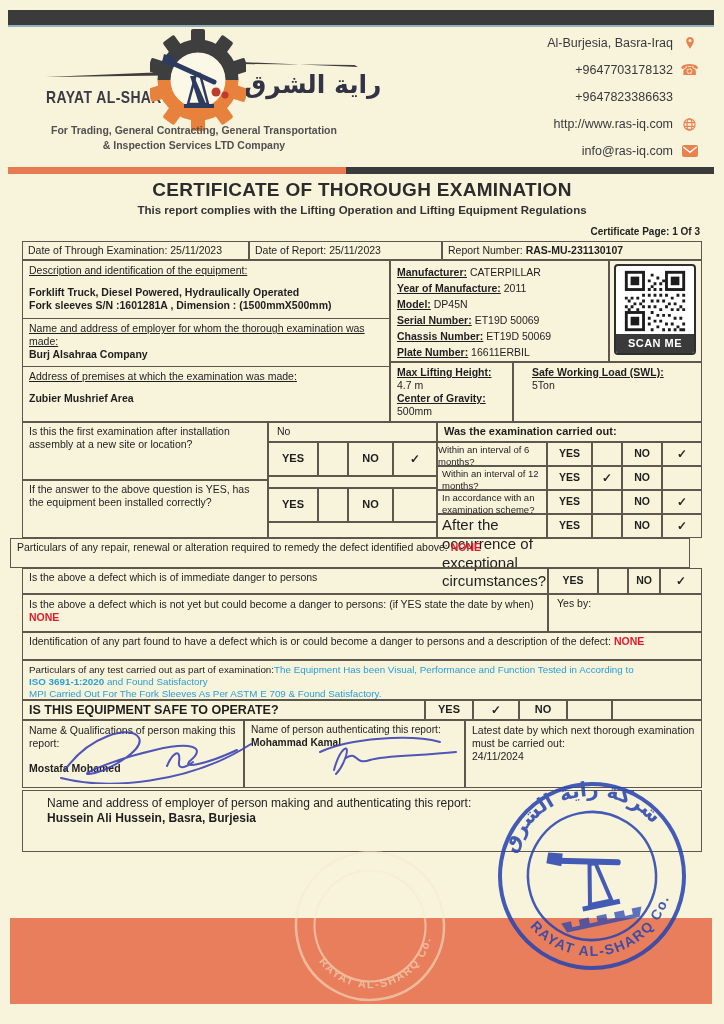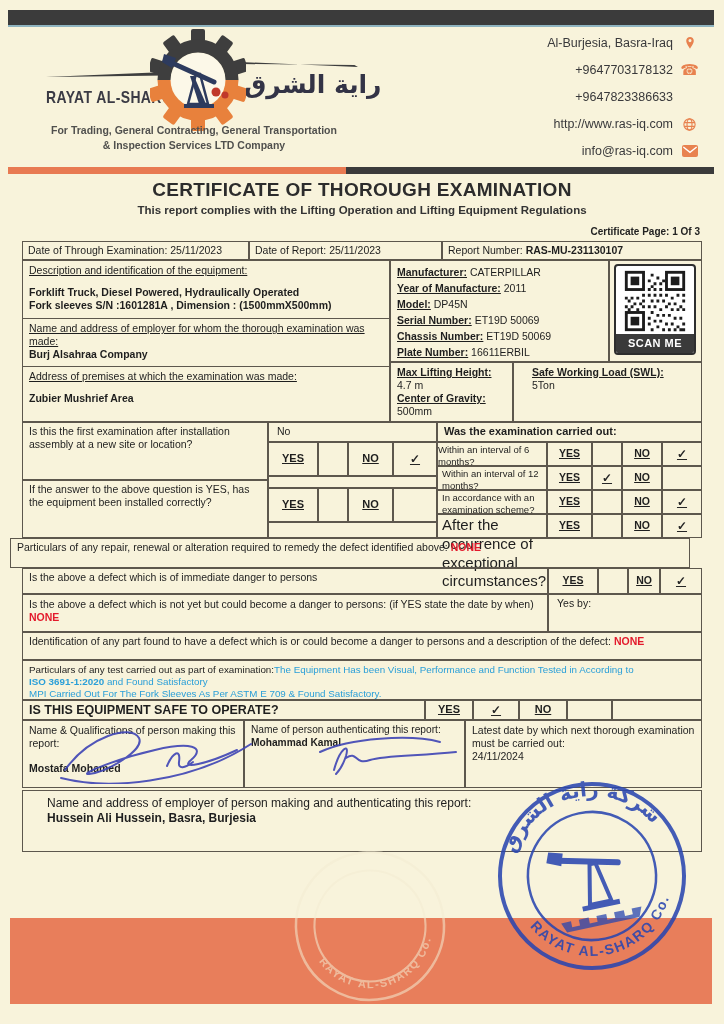--- a/index.html
+++ b/index.html
@@ -2,21 +2,21 @@
 <html><head>
 <meta charset="utf-8">
 <style>
   html,body{margin:0;padding:0;background:#d8d4c2;}
   .page{position:relative;width:724px;height:1024px;background:#f8f3db;
         font-family:"Liberation Sans",sans-serif;overflow:hidden;margin:0 auto;}
   .abs{position:absolute;}
   
   .c{position:absolute;box-sizing:border-box;border:1px solid #5d574d;
      font-size:10.5px;color:#1e1e1e;padding:2px 5px;line-height:1.25;}
-  .cc{display:flex;align-items:center;justify-content:center;padding:0;text-align:center;text-decoration:underline;}
+  .cc{display:flex;align-items:center;justify-content:center;padding:0;text-align:center;}
   .cl{display:flex;}
   .b{font-weight:bold;}
   .u{text-decoration:underline;}
   .red{color:#e3192b;font-weight:bold;}
   .blue{color:#2a9fd8;}
   .chk{font-size:12px;font-weight:bold;color:#262626;}
   .topbar{left:8px;top:10px;width:706px;height:15px;background:#3b3b3b;
           border-bottom:2px solid #8fb4c0;}
   .div-orange{left:8px;top:167px;width:338px;height:7px;background:#e87a52;}
   .div-dark{left:346px;top:167px;width:368px;height:7px;background:#3b3b3b;}

